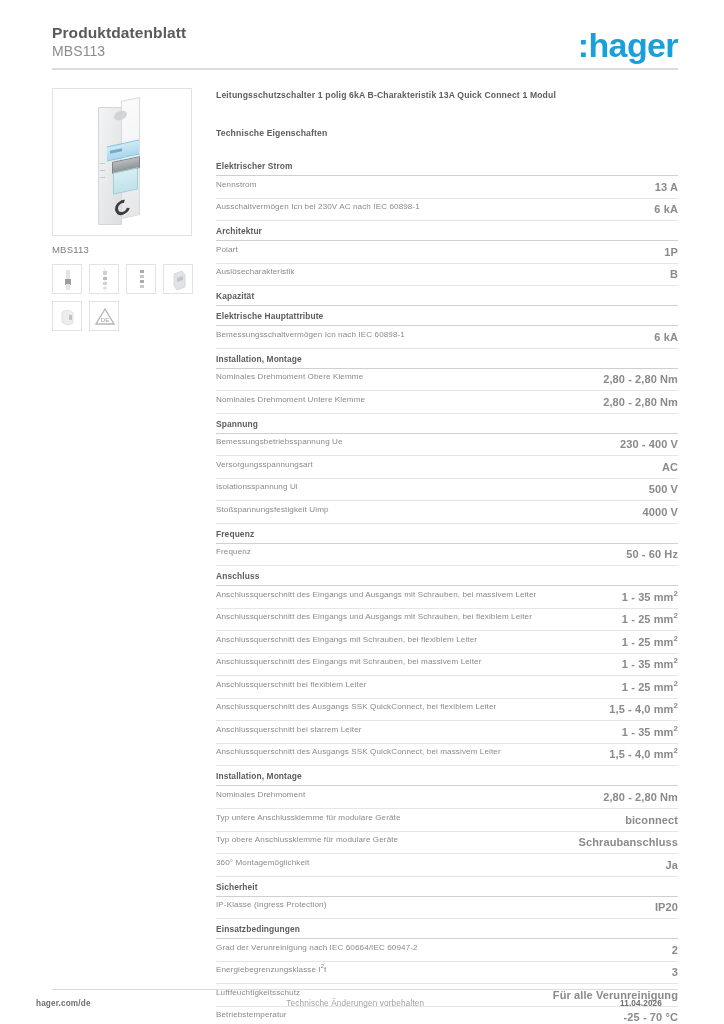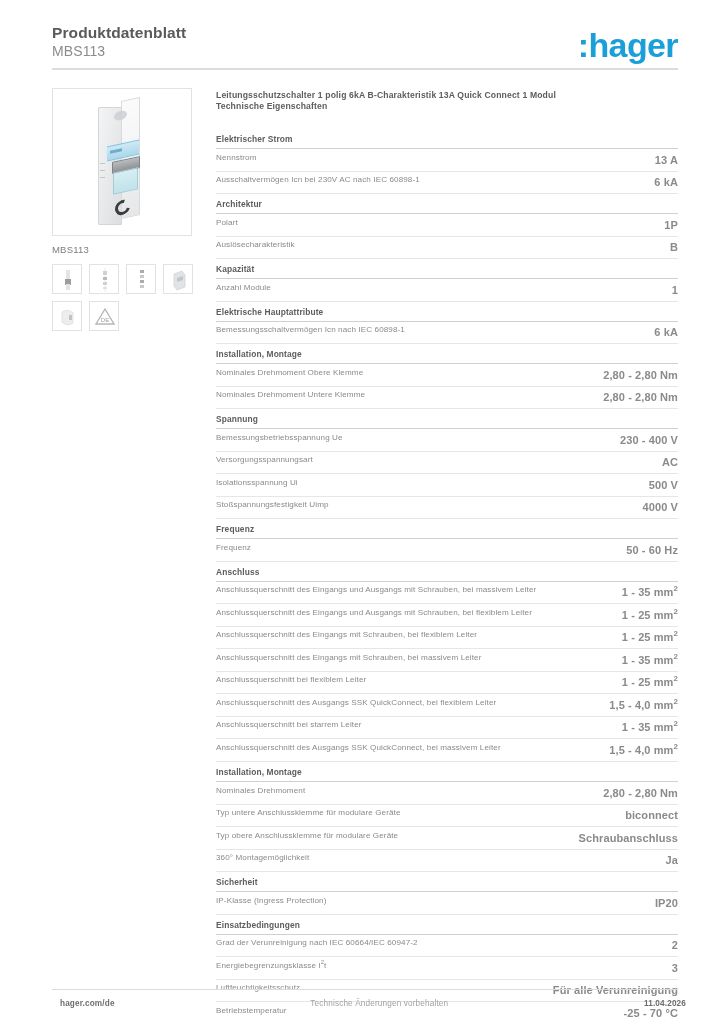--- a/index.html
+++ b/index.html
@@ -201,20 +201,21 @@
     position: absolute;
     left: 216px;
     top: 90px;
     width: 462px;
   }
   .product-desc {
     font-size: 8.6px;
     font-weight: bold;
     color: #5d5d5d;
     letter-spacing: 0.15px;
+    margin-bottom: 27px;
     line-height: 1.3;
   }
   .tech-heading {
     font-size: 8.6px;
     font-weight: bold;
     color: #5d5d5d;
     letter-spacing: 0.15px;
     margin-bottom: 23px;
   }
 
@@ -260,21 +261,21 @@
   .footer-rule {
     position: absolute;
     left: 52px;
     top: 989px;
     width: 626px;
     height: 1px;
     background: #dcdcdc;
   }
   .footer {
     position: absolute;
-    left: 60px;
+    left: 36px;
     top: 999px;
     width: 626px;
     display: flex;
     align-items: flex-end;
     justify-content: space-between;
     font-size: 8.2px;
   }
   .footer-left { font-weight: bold; color: #6d6d6d; letter-spacing: .15px; }
   .footer-center { color: #a2a2a2; letter-spacing: .15px; }
   .footer-right { font-weight: bold; color: #6d6d6d; letter-spacing: .15px; }
@@ -381,24 +382,20 @@
             <div class="spec-label">Polart</div>
             <div class="spec-value">1P</div>
           </div>
           <div class="spec-row">
             <div class="spec-label">Auslösecharakteristik</div>
             <div class="spec-value">B</div>
           </div>
         </div>
         <div class="spec-section">
           <div class="spec-section-title">Kapazität</div>
-          <div class="spec-row">
-            <div class="spec-label">Anzahl Module</div>
-            <div class="spec-value">1</div>
-          </div>
         </div>
         <div class="spec-section">
           <div class="spec-section-title">Elektrische Hauptattribute</div>
           <div class="spec-row">
             <div class="spec-label">Bemessungsschaltvermögen Icn nach IEC 60898-1</div>
             <div class="spec-value">6 kA</div>
           </div>
         </div>
         <div class="spec-section">
           <div class="spec-section-title">Installation, Montage</div>

